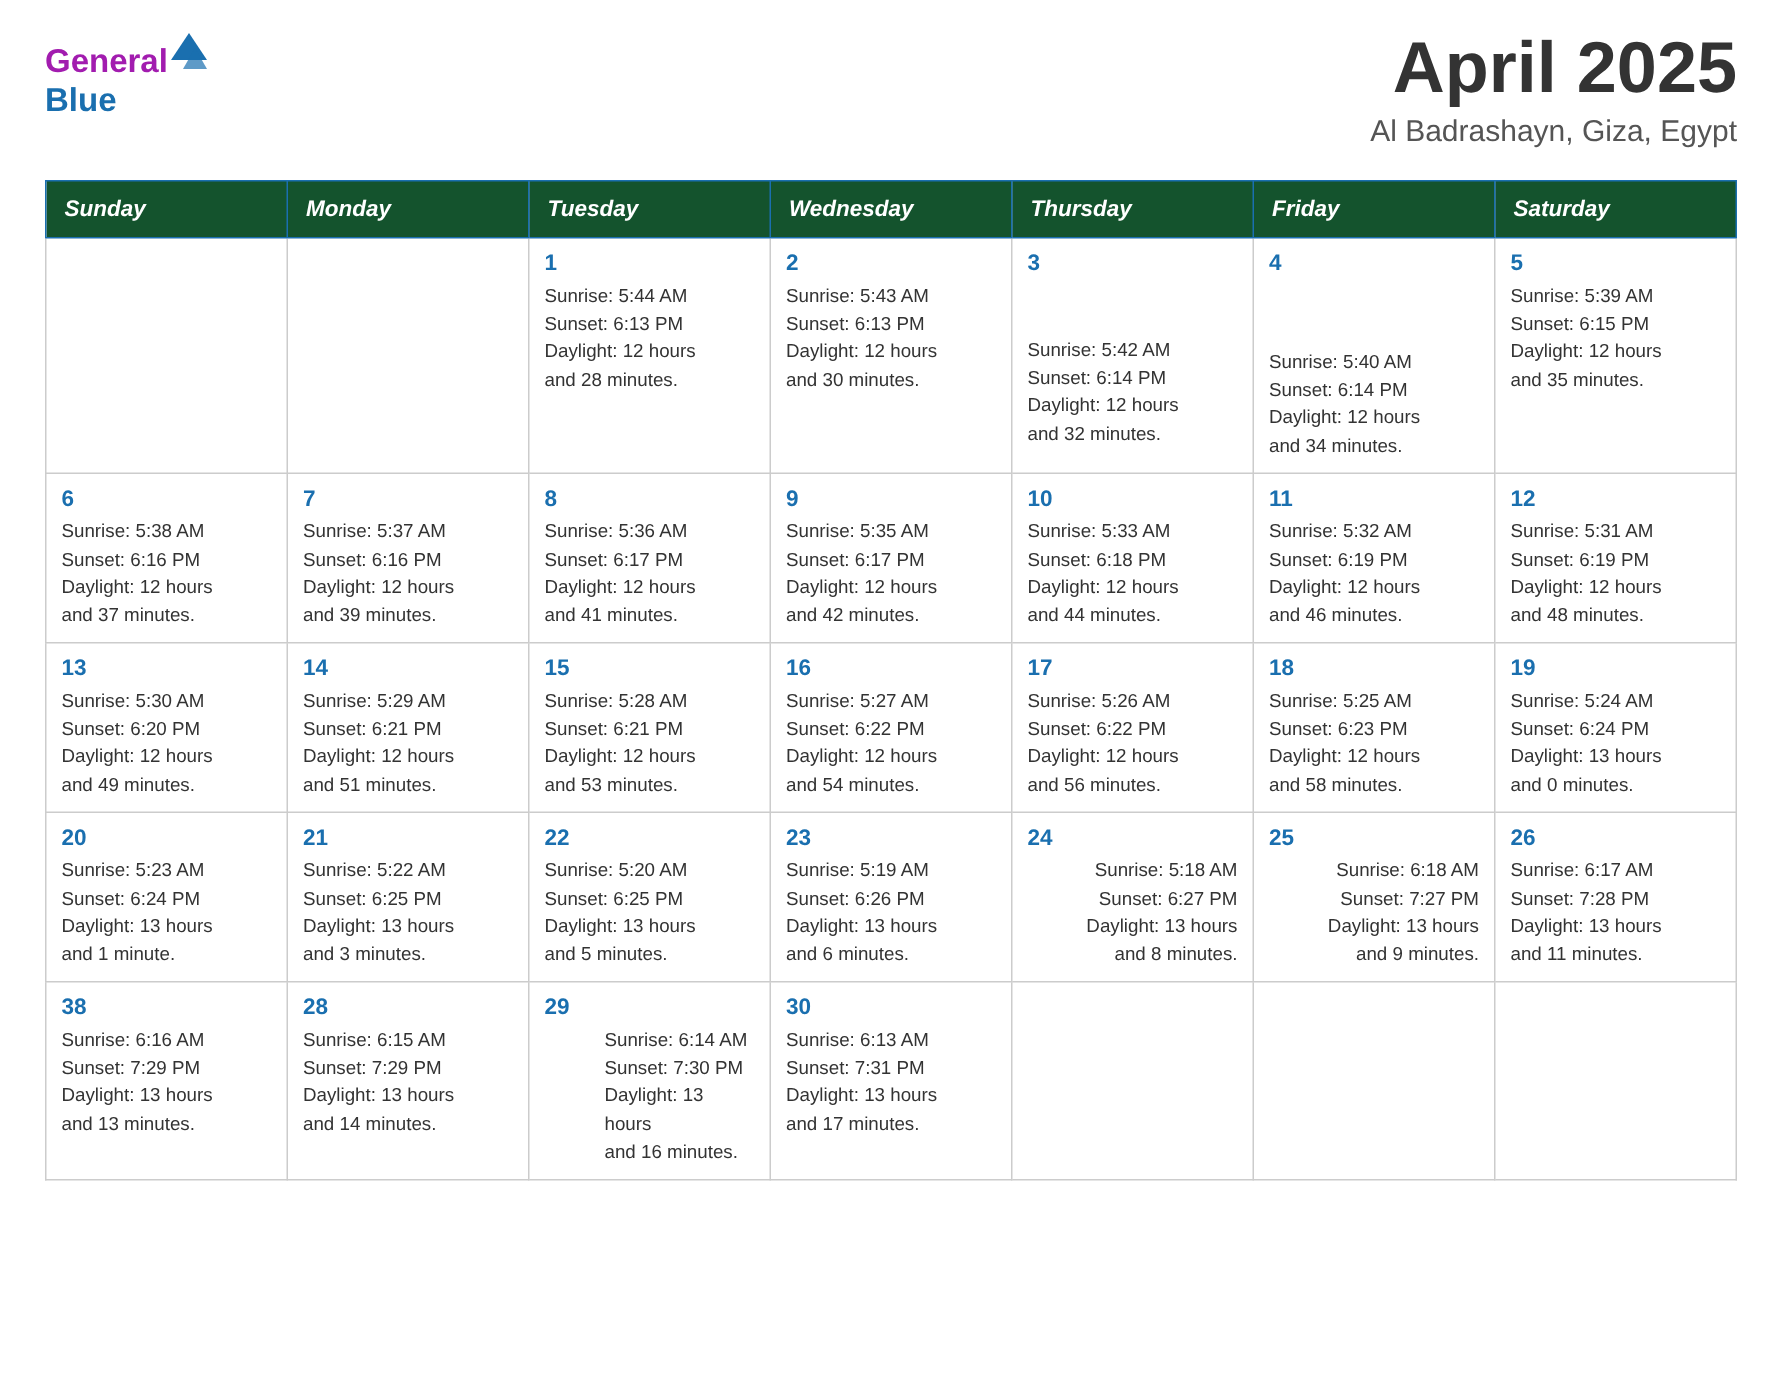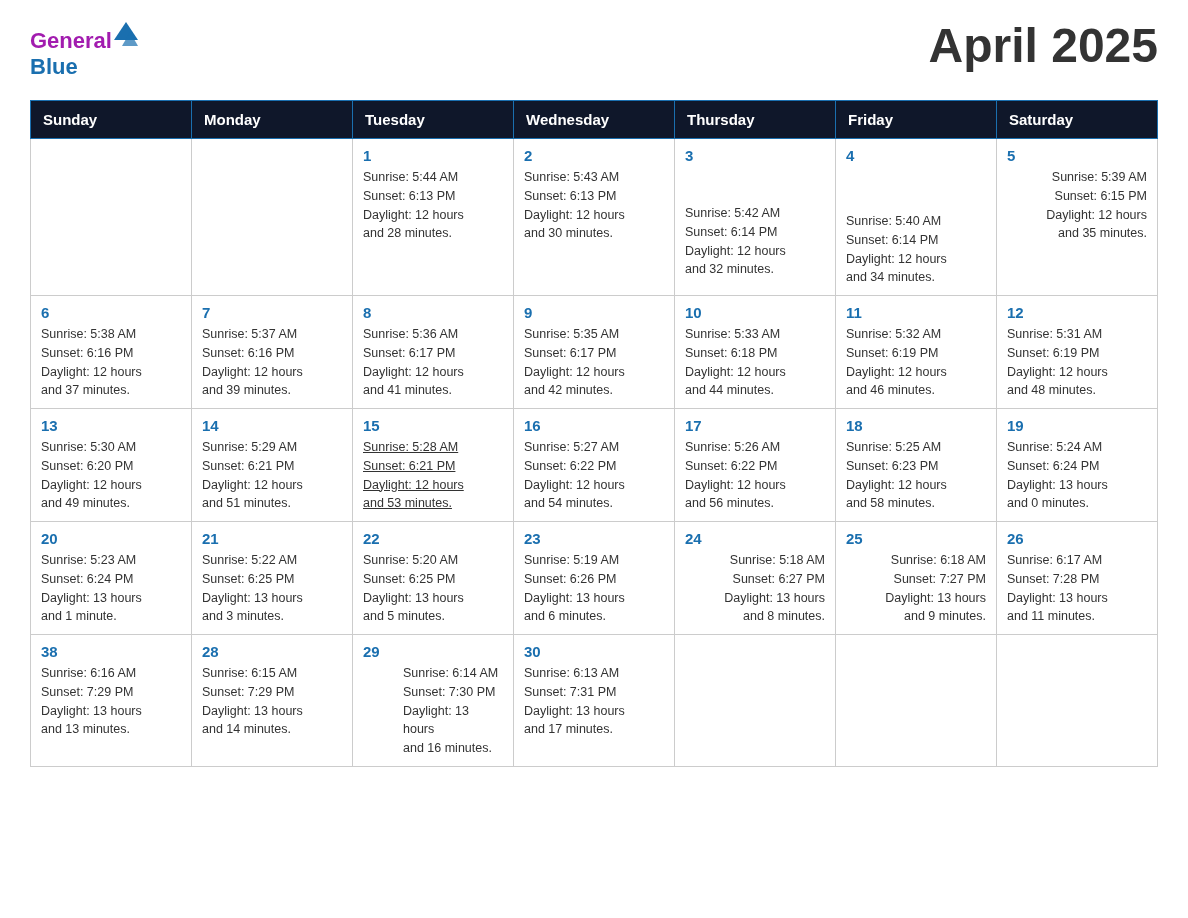--- a/index.html
+++ b/index.html
@@ -50,21 +50,22 @@
       font-size: 20px;
       color: #555;
       margin-top: 4px;
     }
     .calendar {
       width: 100%;
       border-collapse: collapse;
       border: 1px solid #ccc;
     }
     .calendar thead tr {
-      background-color: #0f172a;
+      background-color: #14532d;
+      font-style: italic;
     }
     .calendar thead th {
       color: #fff;
       font-size: 15px;
       font-weight: bold;
       padding: 10px 12px;
       text-align: left;
       border: 1px solid #1a6faf;
     }
     .calendar tbody td {
@@ -102,20 +103,21 @@
   <div class="logo">
     <span>
       <span class="logo-text-general">General</span><svg class="logo-icon" viewBox="0 0 28 28" xmlns="http://www.w3.org/2000/svg">
         <polygon points="14,4 26,22 2,22" fill="#1a6faf"></polygon>
         <polygon points="18,14 26,28 10,28" fill="#1a6faf" opacity="0.7"></polygon>
       </svg><br><span class="logo-text-blue">Blue</span>
     </span>
   </div>
   <div class="title-section">
     <div class="month-title">April 2025</div>
+    <div class="location">Al Badrashayn, Giza, Egypt</div>
   </div>
 </div>
 
 <table class="calendar">
   <thead>
     <tr>
     <th>Sunday</th>
         <th>Monday</th>
         <th>Tuesday</th>
         <th>Wednesday</th>
@@ -151,21 +153,21 @@
         </td>
         <td>
           <span class="day-number">4</span>
           <div class="day-info" style="white-space: pre-line; margin-top: 48px;">Sunrise: 5:40 AM
 Sunset: 6:14 PM
 Daylight: 12 hours
 and 34 minutes.</div>
         </td>
         <td>
           <span class="day-number">5</span>
-          <div class="day-info" style="white-space: pre-line; text-align: right;">Sunrise: 5:39 AM
+          <div class="day-info" style="white-space: pre-line;">Sunrise: 5:39 AM
 Sunset: 6:15 PM
 Daylight: 12 hours
 and 35 minutes.</div>
         </td>
       </tr>
       <tr>
         <td>
           <span class="day-number">6</span>
           <div class="day-info" style="white-space: pre-line;">Sunrise: 5:38 AM
 Sunset: 6:16 PM
@@ -225,21 +227,21 @@
         </td>
         <td>
           <span class="day-number">14</span>
           <div class="day-info" style="white-space: pre-line;">Sunrise: 5:29 AM
 Sunset: 6:21 PM
 Daylight: 12 hours
 and 51 minutes.</div>
         </td>
         <td>
           <span class="day-number">15</span>
-          <div class="day-info" style="white-space: pre-line; text-decoration: underline;">Sunrise: 5:28 AM
+          <div class="day-info" style="white-space: pre-line;">Sunrise: 5:28 AM
 Sunset: 6:21 PM
 Daylight: 12 hours
 and 53 minutes.</div>
         </td>
         <td>
           <span class="day-number">16</span>
           <div class="day-info" style="white-space: pre-line;">Sunrise: 5:27 AM
 Sunset: 6:22 PM
 Daylight: 12 hours
 and 54 minutes.</div>

